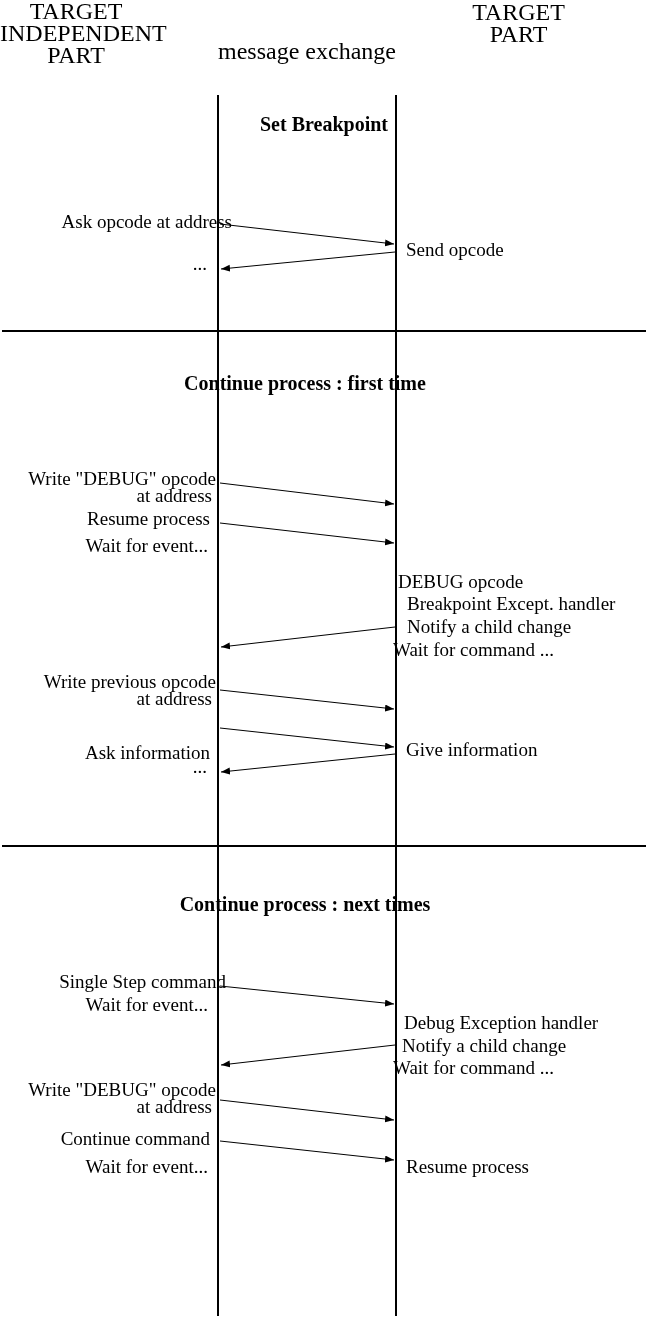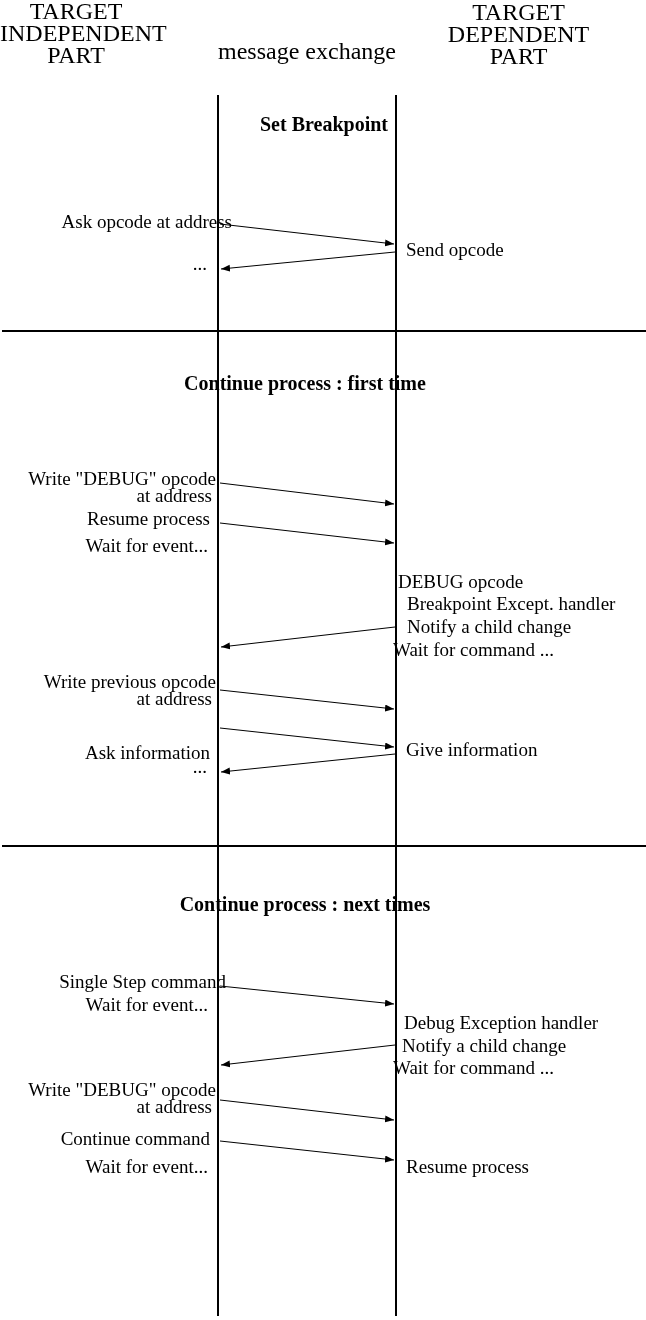--- a/index.html
+++ b/index.html
@@ -43,21 +43,20 @@
 <body>
 
 <div class="hdr" style="left:0; top:4; width:152px;">
   <div>TARGET</div>
   <div>INDEPENDENT</div>
   <div>PART</div>
 </div>
 <div class="hdr" style="left:218px; top:20px; width:178px;margin-top:20px;">message exchange</div>
 <div class="hdr" style="left:391px; top:1px; width:255px;">
   <div>TARGET</div>
-  <div>DEPENDENT</div>
   <div>PART</div>
 </div>
 
 <div class="title" style="left:218px; top:113px; width:212px;">Set Breakpoint</div>
 <div class="lbl r" style="right:414px; top:211px;">Ask opcode at address</div>
 <div class="lbl" style="left:406px; top:239px;">Send opcode</div>
 <div class="lbl r" style="right:439px; top:253px;">...</div>
 
 <div class="title" style="left:105px; top:372px; width:400px;">Continue process : first time</div>
 <div class="lbl r" style="right:430px; top:468px;">Write "DEBUG" opcode</div>

